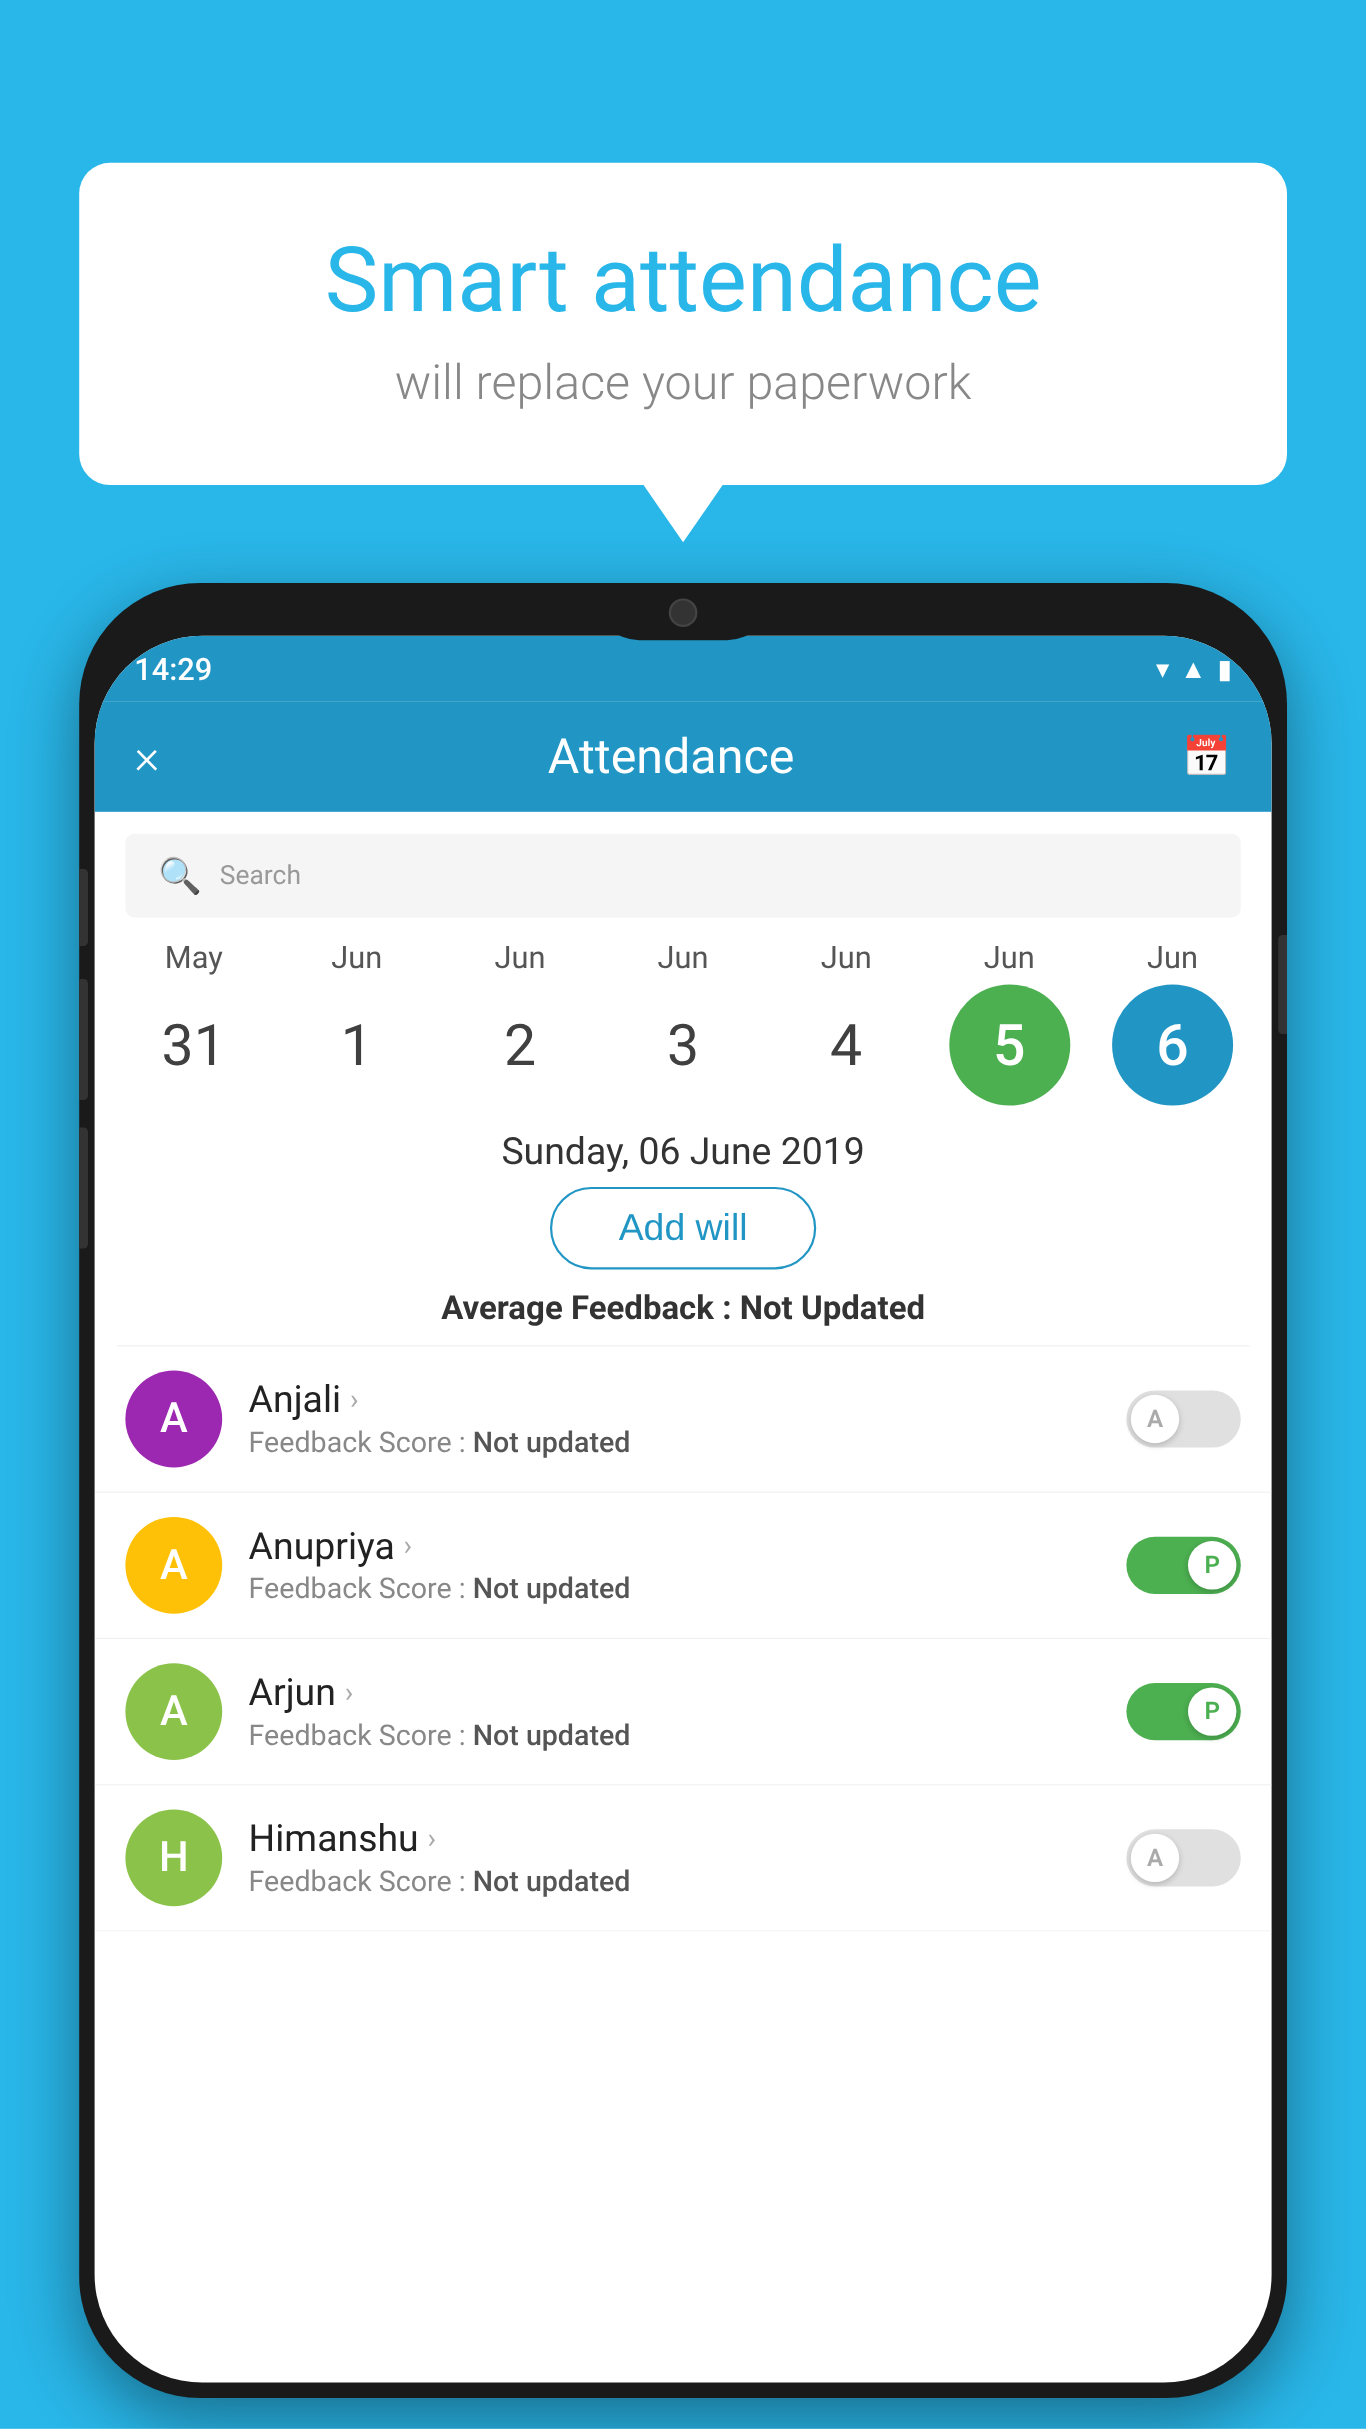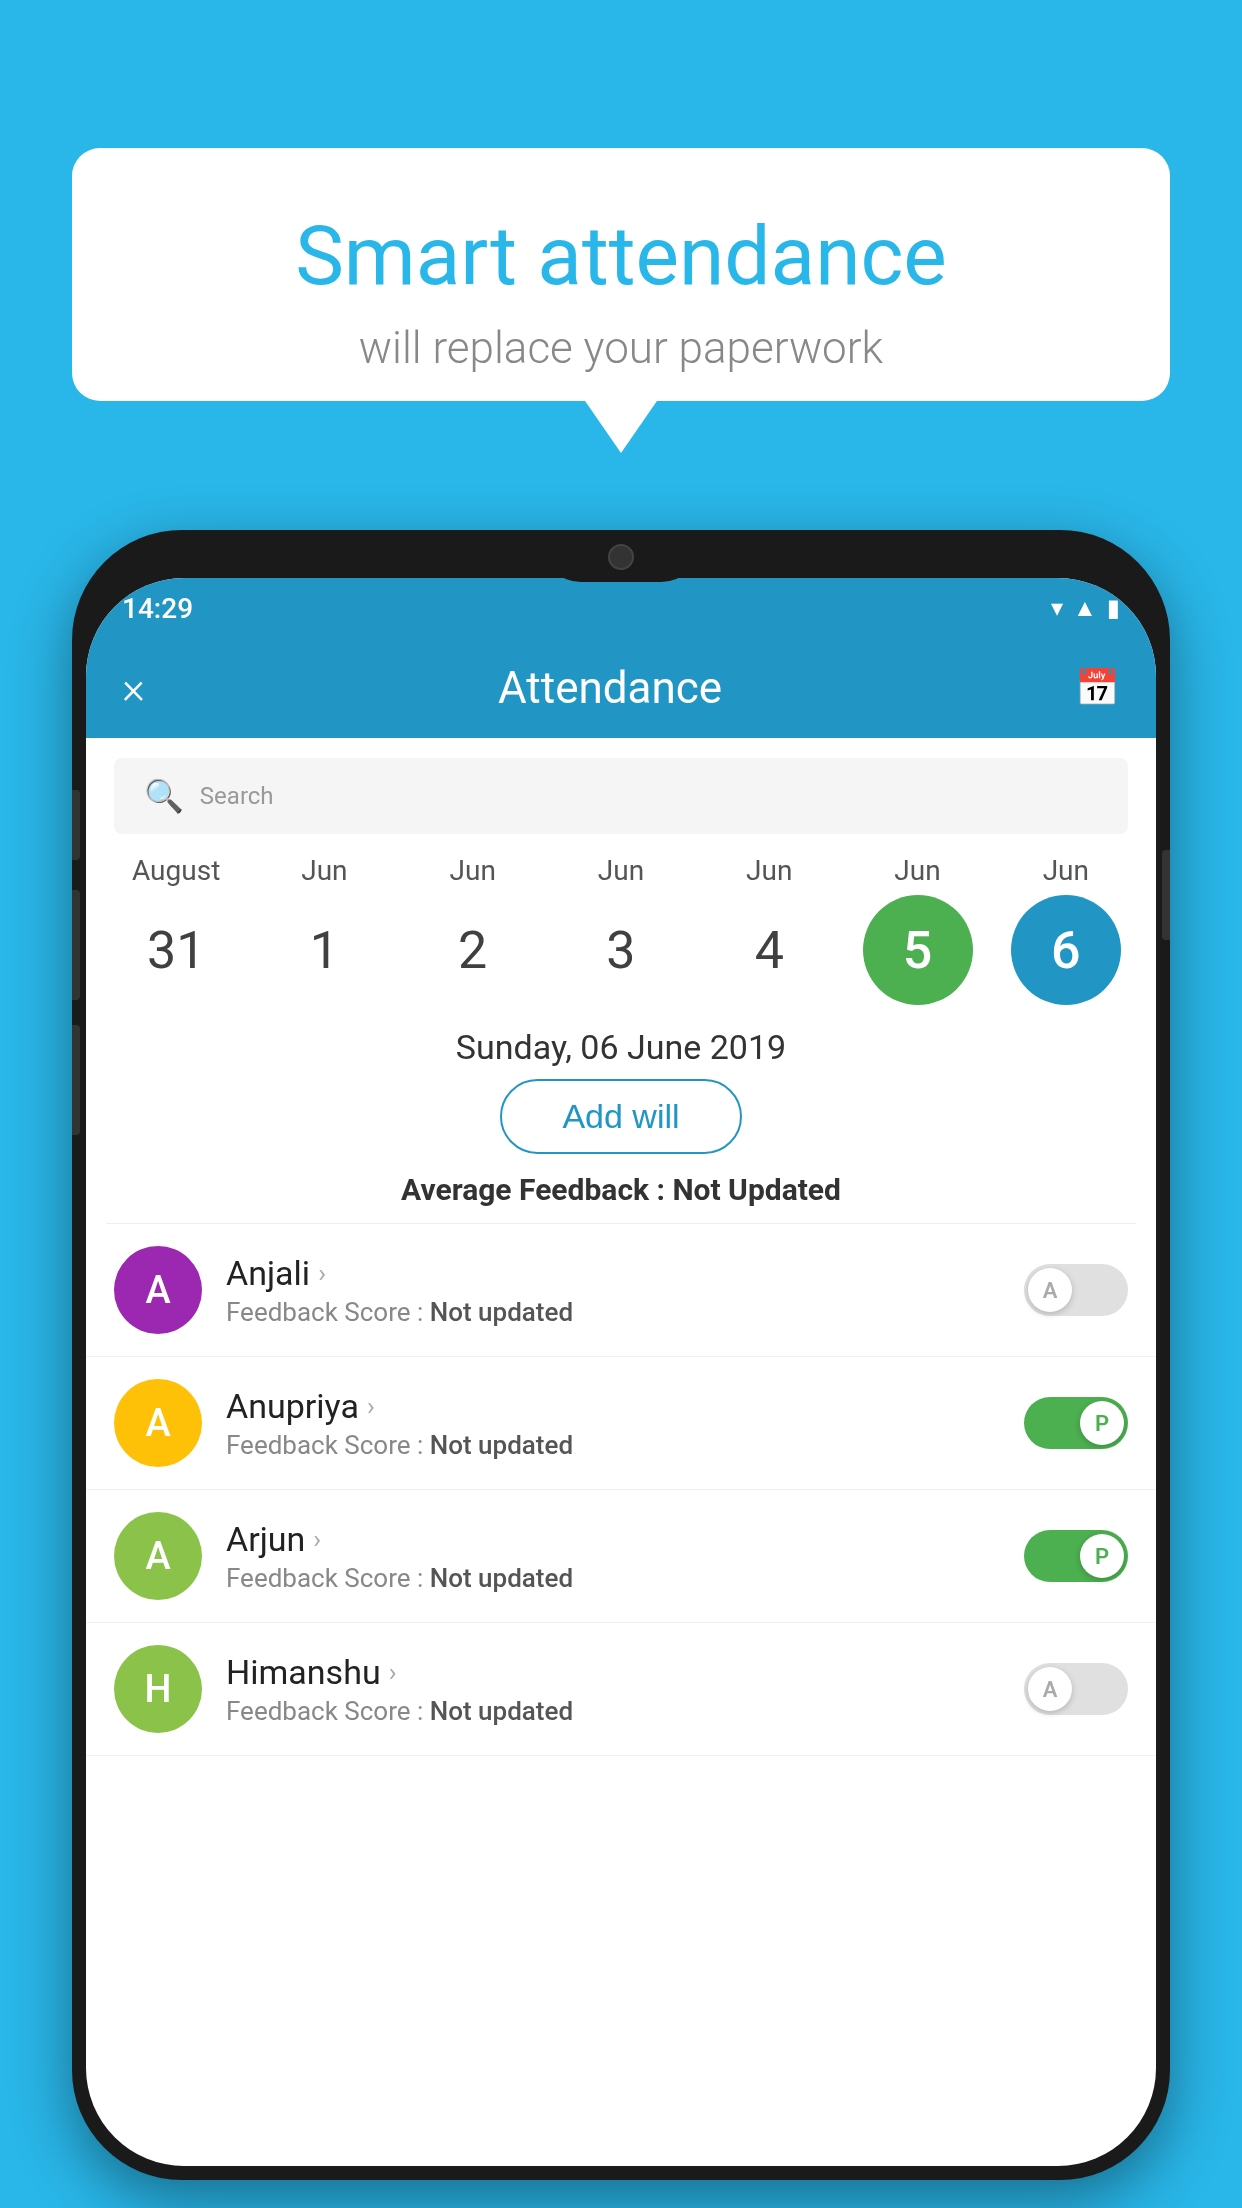--- a/index.html
+++ b/index.html
@@ -17,21 +17,21 @@
     .speech-bubble-container {
       position: absolute;
       top: 148px;
       left: 72px;
       right: 72px;
     }
 
     .speech-bubble {
       background: white;
       border-radius: 28px;
-      padding: 60px 40px 27px;
+      padding: 60px 40px 67px;
       text-align: center;
       position: relative;
     }
 
     .speech-bubble::after {
       content: '';
       position: absolute;
       bottom: -52px;
       left: 50%;
       transform: translateX(-50%);
@@ -455,21 +455,21 @@
       <span class="header-calendar">📅</span>
     </div>
 
     <div class="search-container">
       <span class="search-icon-el">🔍</span>
       <span class="search-text">Search</span>
     </div>
 
     <div class="date-strip" id="date-strip">
         <div class="date-item">
-          <div class="date-month">August</div>
+          <div class="date-month">May</div>
           <div class="date-num">31</div>
         </div>
         <div class="date-item">
           <div class="date-month">Jun</div>
           <div class="date-num">1</div>
         </div>
         <div class="date-item">
           <div class="date-month">Jun</div>
           <div class="date-num">2</div>
         </div>

